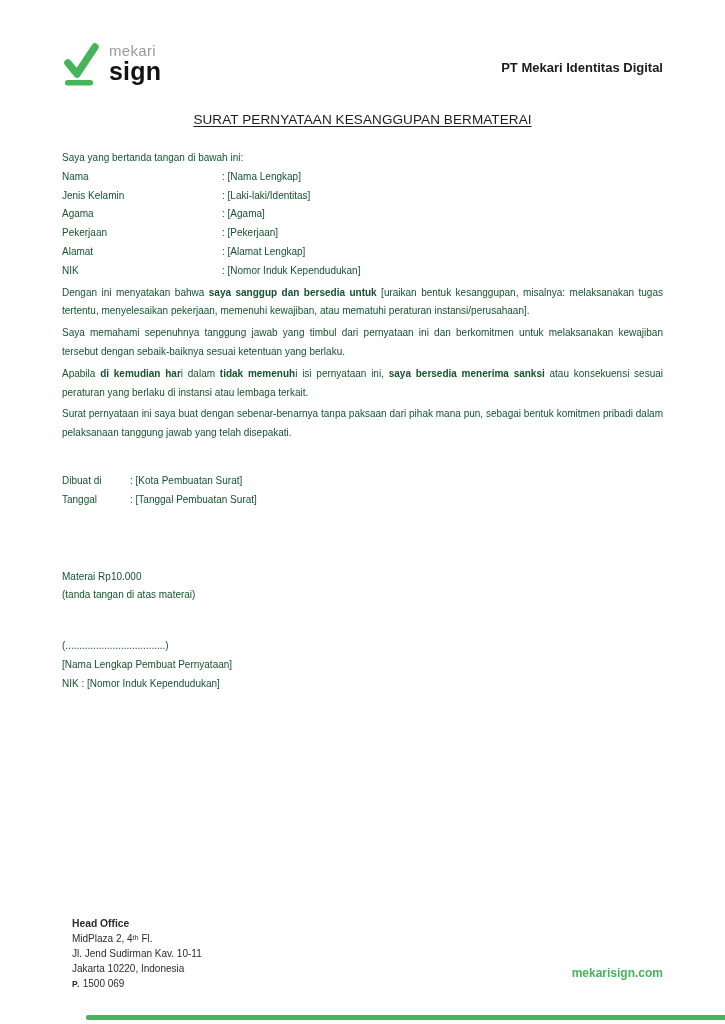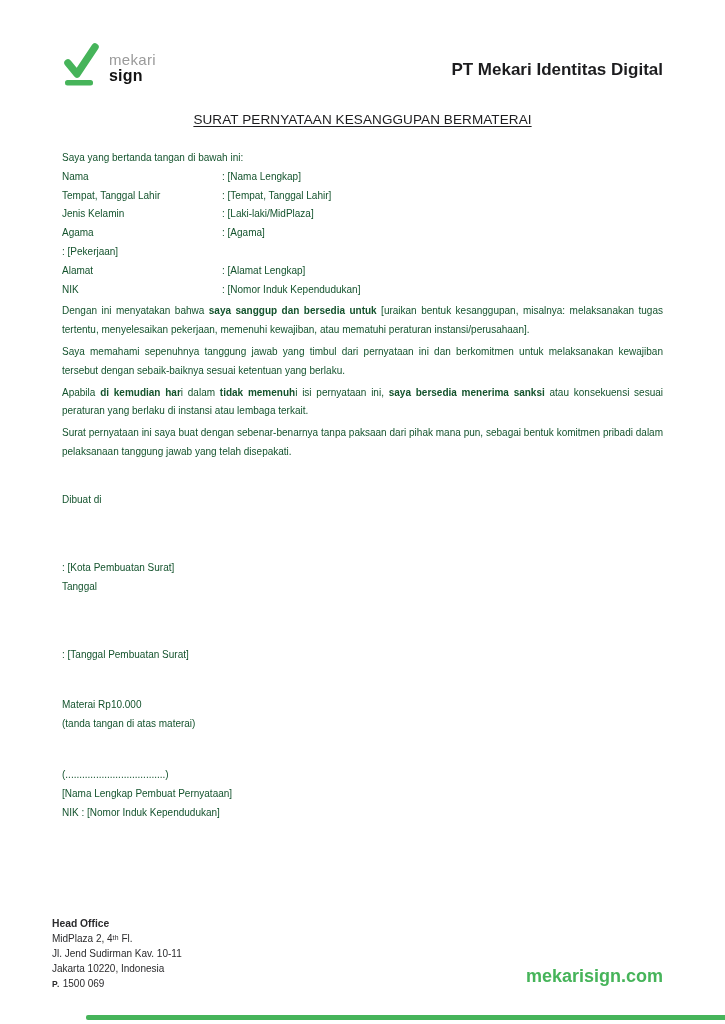--- a/index.html
+++ b/index.html
@@ -13,22 +13,22 @@
   }
   .page { position: absolute; inset: 0; background: #fff; }
   .content { padding: 0 62px; }
 
   
   .header { display: flex; justify-content: space-between; align-items: flex-start; margin-top: 42px; }
   .logo { display: flex; align-items: flex-end; gap: 9px; }
   .logo-mark { width: 38px; height: 44px; }
   .logo-words { display: flex; flex-direction: column; line-height: 1; padding-bottom: 2px; }
   .logo-word-top { color: #9a9a9a; font-size: 15px; letter-spacing: 0.3px; }
-  .logo-word-bottom { color: #121212; font-size: 16px; font-weight: bold; letter-spacing: 0.2px; margin-top: 1px; }
-  .company-name { font-size: 17px; font-weight: bold; color: #1c1c1e; margin-top: 18px; }
+  .logo-word-bottom { color: #121212; font-size: 25px; font-weight: bold; letter-spacing: 0.2px; margin-top: 1px; }
+  .company-name { font-size: 13px; font-weight: bold; color: #1c1c1e; margin-top: 18px; }
 
   
   .doc-title {
     text-align: center;
     font-size: 13.5px;
     font-weight: normal;
     text-decoration: underline;
     text-underline-offset: 2px;
     margin-top: 26px;
     letter-spacing: 0.1px;
@@ -39,36 +39,36 @@
   .intro { margin-top: 22px; }
   .identity-table { margin-top: 0; }
   .identity-row { display: flex; }
   .identity-label { width: 160px; flex: 0 0 160px; }
   .identity-value { flex: 1; }
 
   .para { margin-top: 3px; text-align: justify; }
   .para span.b { font-weight: bold; }
 
   .made-block { margin-top: 29px; }
-  .made-row { display: flex; flex-direction: column; }
+  .made-row { display: flex; }
   .made-label { width: 68px; flex: 0 0 68px; }
 
-  .stamp-block { margin-top: 32px; }
+  .stamp-block { margin-top: 58px; }
   .signature-block { margin-top: 32px; }
 
   
   .footer-left {
-    position: absolute; left: 52px; top: 916px;
+    position: absolute; left: 72px; top: 916px;
     font-size: 10px; line-height: 15px; color: #2b2b2d;
   }
   .footer-office { font-weight: bold; font-size: 10.3px; }
   .footer-phone-prefix { font-weight: bold; font-size: 8.5px; letter-spacing: 0.5px; }
   .footer-site {
     position: absolute; right: 62px; top: 966px;
-    font-size: 18px; font-weight: bold;
+    font-size: 12px; font-weight: bold;
     color: var(--brand-green, #46b45a);
     text-decoration: none;
   }
   .bottom-bar {
     position: absolute; left: 86px; right: 0; bottom: 4px; height: 5px;
     background: var(--brand-green, #46b45a);
     border-radius: 2px 0 0 2px;
   }
 </style>
 </head>
@@ -94,32 +94,29 @@
     <div class="doc-title">SURAT PERNYATAAN KESANGGUPAN BERMATERAI</div>
 
     <div class="body-text intro">Saya yang bertanda tangan di bawah ini:</div>
 
     <div class="body-text identity-table">
       <div class="identity-row">
         <span class="identity-label">Nama</span>
         <span class="identity-value">: [Nama Lengkap]</span>
       </div>
       <div class="identity-row">
-        <span class="identity-label">Tempat, Tanggal Lahir</span>
-        <span class="identity-value">: [Tempat, Tanggal Lahir]</span>
-      </div>
-      <div class="identity-row">
         <span class="identity-label">Jenis Kelamin</span>
-        <span class="identity-value">: [Laki-laki/MidPlaza]</span>
+        <span class="identity-value">: [Laki-laki/Identitas]</span>
       </div>
       <div class="identity-row">
         <span class="identity-label">Agama</span>
         <span class="identity-value">: [Agama]</span>
       </div>
       <div class="identity-row">
+        <span class="identity-label">Pekerjaan</span>
         <span class="identity-value">: [Pekerjaan]</span>
       </div>
       <div class="identity-row">
         <span class="identity-label">Alamat</span>
         <span class="identity-value">: [Alamat Lengkap]</span>
       </div>
       <div class="identity-row">
         <span class="identity-label">NIK</span>
         <span class="identity-value">: [Nomor Induk Kependudukan]</span>
       </div>

